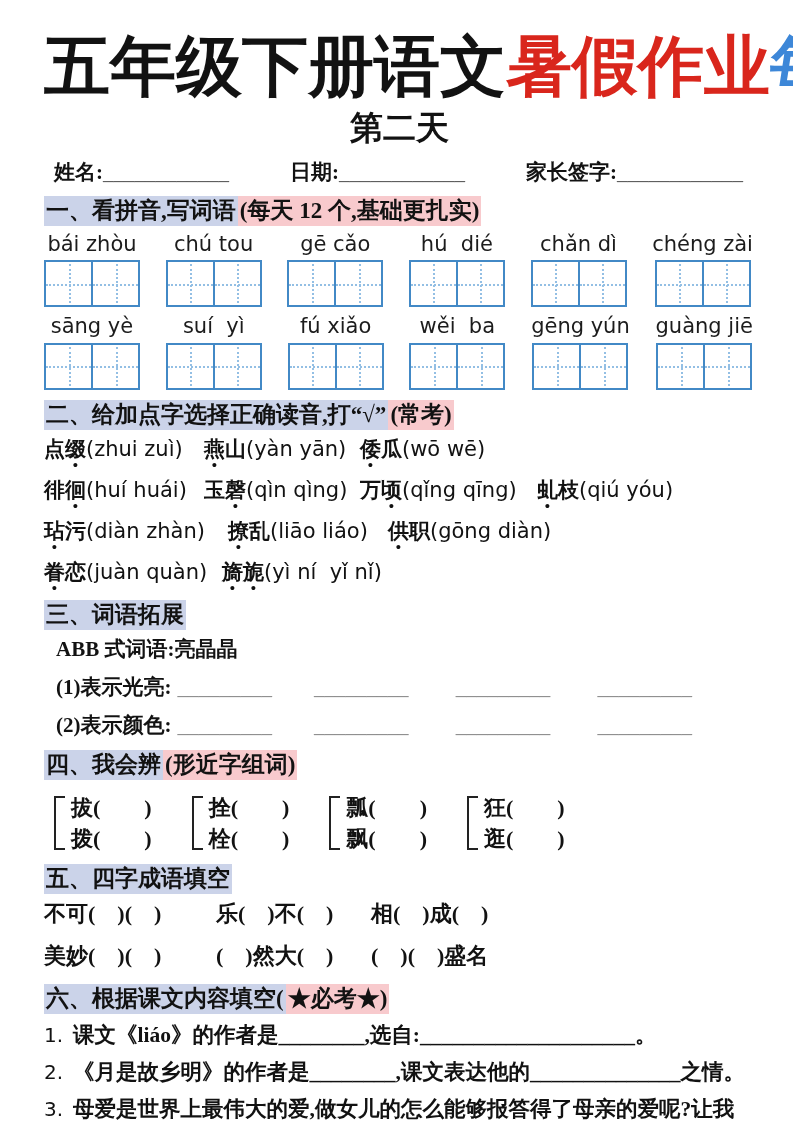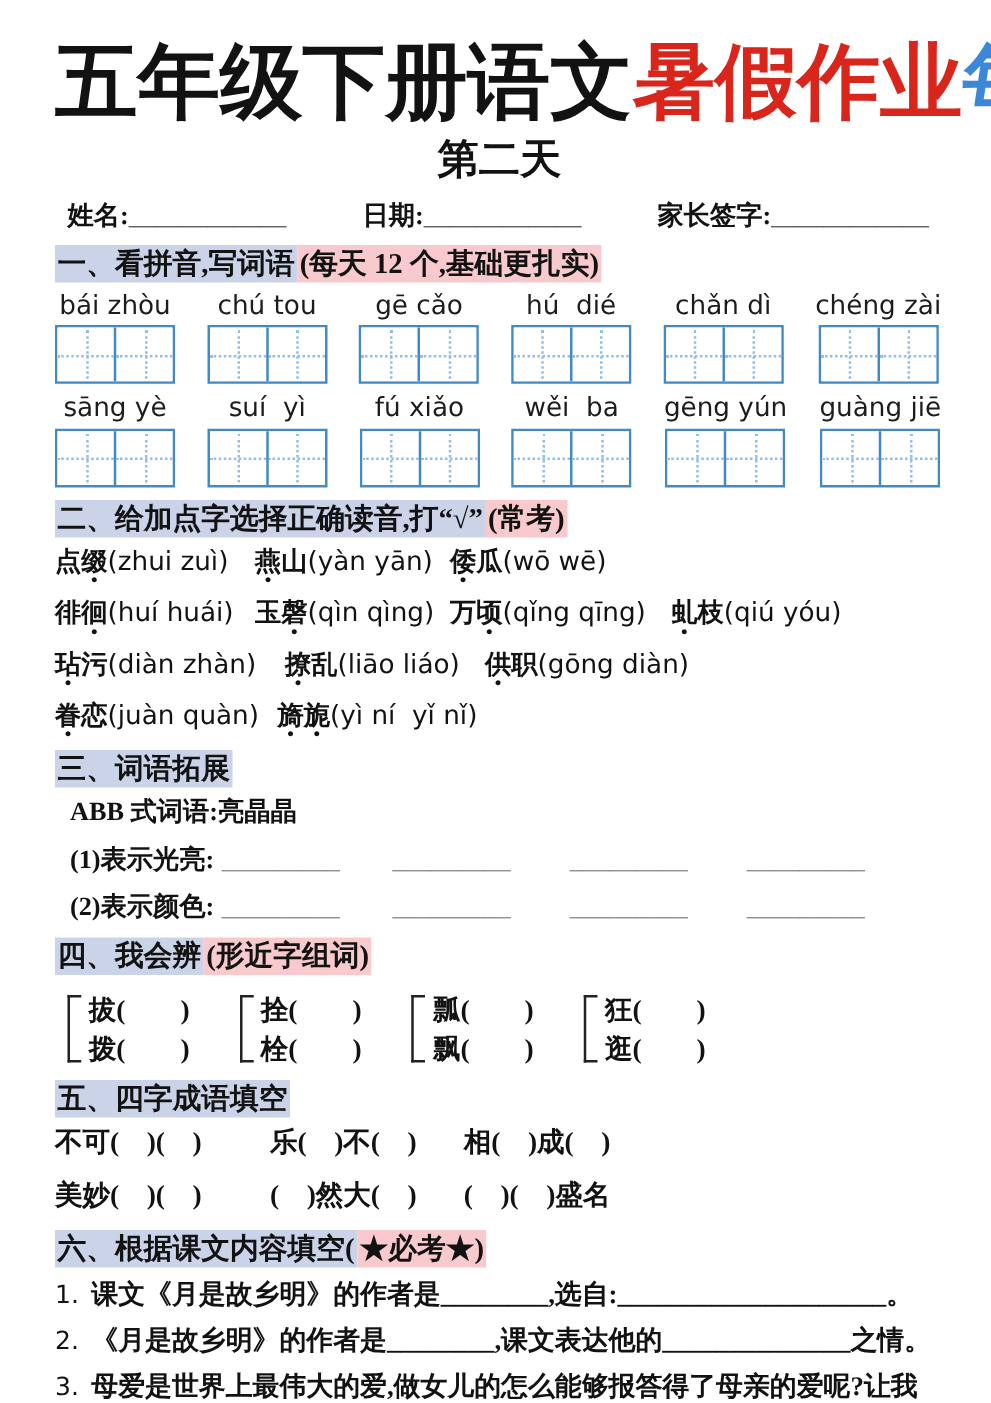--- a/index.html
+++ b/index.html
@@ -243,21 +243,21 @@
     <span>美妙(　)(　)</span>
     <span>(　)然大(　)</span>
     <span>(　)(　)盛名</span>
   </div>
 
   <div class="sec-head">
     <span class="hl-blue">六、根据课文内容填空(</span><span class="hl-pink">★必考★)</span>
   </div>
   <div class="s6-item">
     <span class="s6-num">1.</span>
-    <span class="s6-text">课文《月是故乡明》的作者是________,选自:____________________。</span>
+    <span class="s6-text">课文《liáo》的作者是________,选自:____________________。</span>
   </div>
   <div class="s6-item">
     <span class="s6-num">2.</span>
     <span class="s6-text">《月是故乡明》的作者是________,课文表达他的______________之情。</span>
   </div>
   <div class="s6-item">
     <span class="s6-num">3.</span>
     <span class="s6-text">母爱是世界上最伟大的爱,做女儿的怎么能够报答得了母亲的爱呢?让我们想起了__________(作者)写的诗:____________, ____________。</span>
   </div>
 

